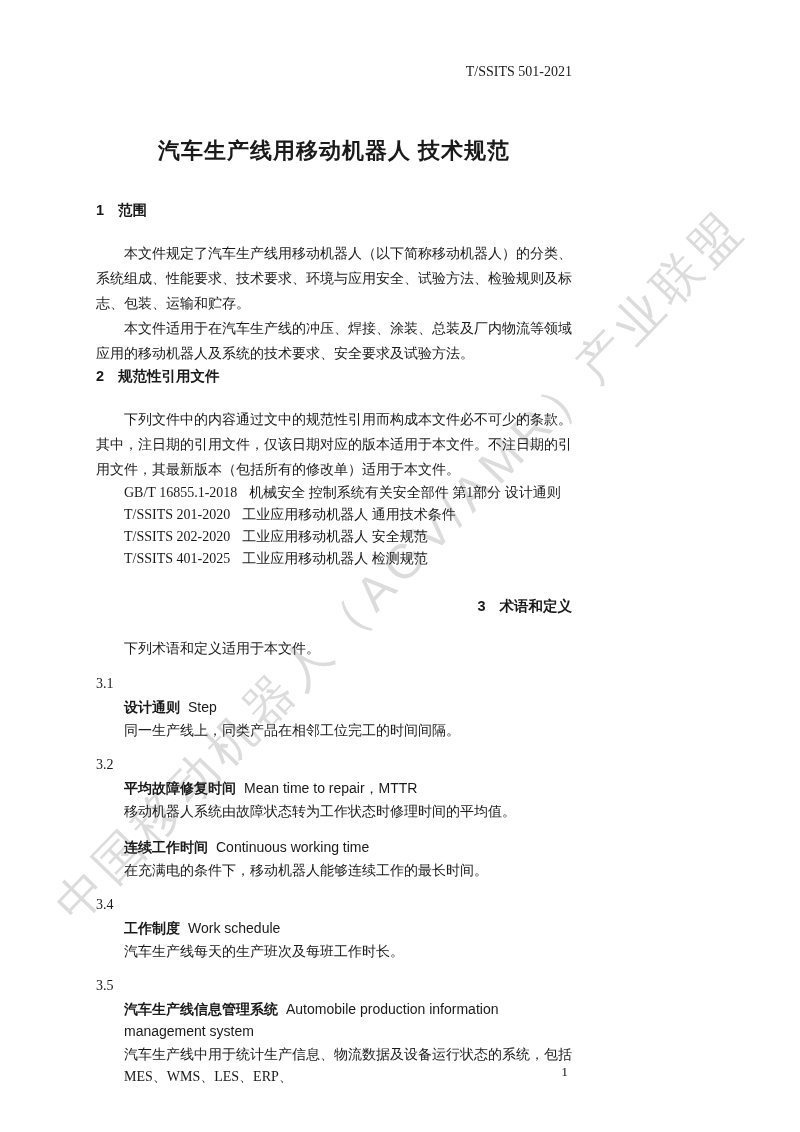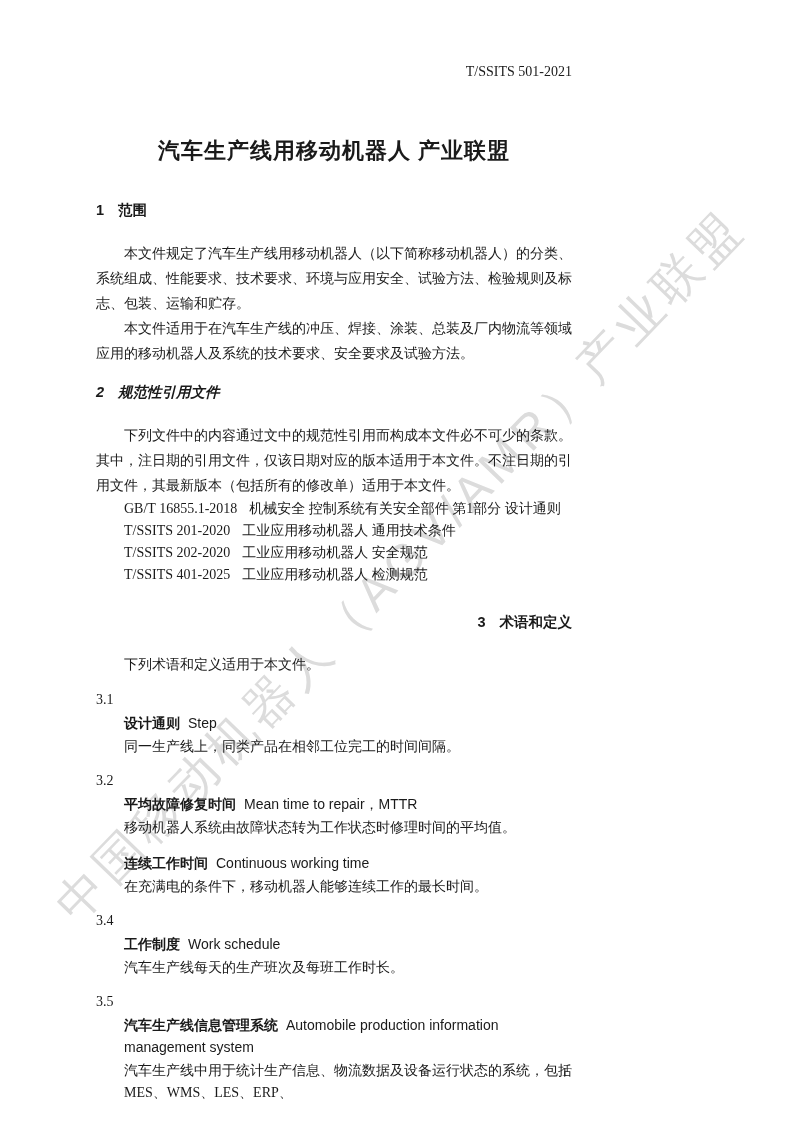--- a/index.html
+++ b/index.html
@@ -48,21 +48,21 @@
   }
   .sec-heading{
     margin:0;
     font-family:"Liberation Sans","DejaVu Sans",sans-serif;
     font-weight:bold;
     font-size:14.5px;
     line-height:20px;
   }
   .sec-heading .sec-title{margin-left:14px;}
   .sec1-heading{margin-top:34px;}
-  .sec2-heading{margin-top:16px;font-style:italic;}
+  .sec2-heading{}
   .sec3-heading{margin-top:26px;text-align:right;}
   .body-p{
     margin:0;
     font-size:14px;
     line-height:25px;
     text-indent:2em;
     text-align:justify;
   }
   .first-p{margin-top:21px;}
   .ref-list{
@@ -109,21 +109,21 @@
 </style>
 </head>
 <body>
 
 <div class="watermark">中国移动机器人（AGV/AMR）产业联盟</div>
 
 <div class="page">
 
   <p class="doc-code">T/SSITS 501-2021</p>
 
-  <h1 class="doc-title">汽车生产线用移动机器人 产业联盟</h1>
+  <h1 class="doc-title">汽车生产线用移动机器人 技术规范</h1>
 
   <h2 class="sec-heading sec1-heading">
     <span class="sec-num">1</span><span class="sec-title">范围</span>
   </h2>
   <p class="body-p first-p">本文件规定了汽车生产线用移动机器人（以下简称移动机器人）的分类、系统组成、性能要求、技术要求、环境与应用安全、试验方法、检验规则及标志、包装、运输和贮存。</p>
   <p class="body-p">本文件适用于在汽车生产线的冲压、焊接、涂装、总装及厂内物流等领域应用的移动机器人及系统的技术要求、安全要求及试验方法。</p>
 
   <h2 class="sec-heading sec2-heading">
     <span class="sec-num">2</span><span class="sec-title">规范性引用文件</span>
   </h2>

